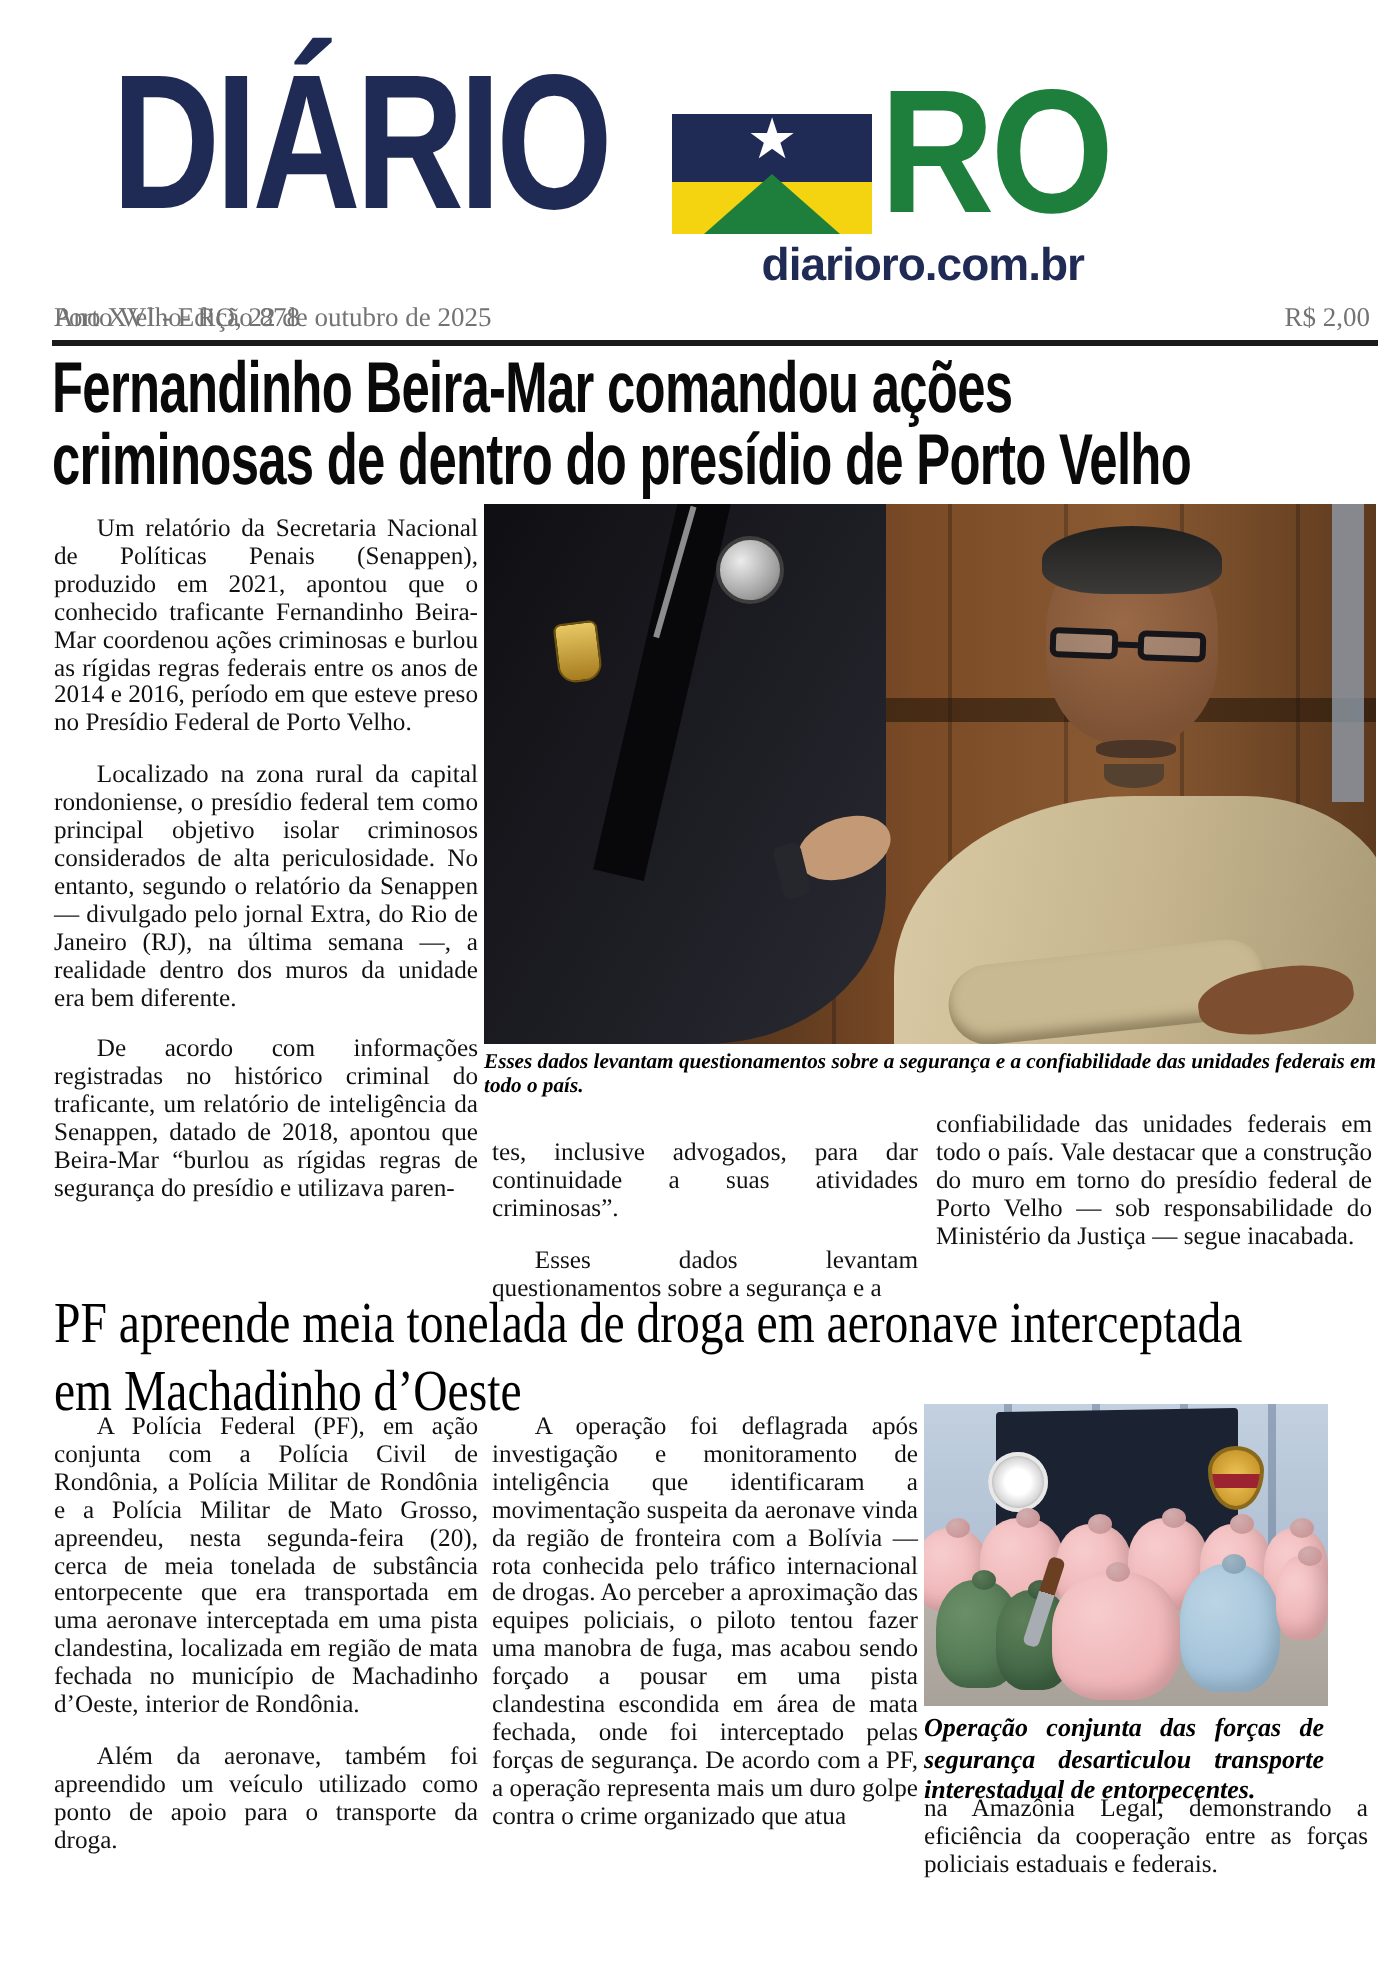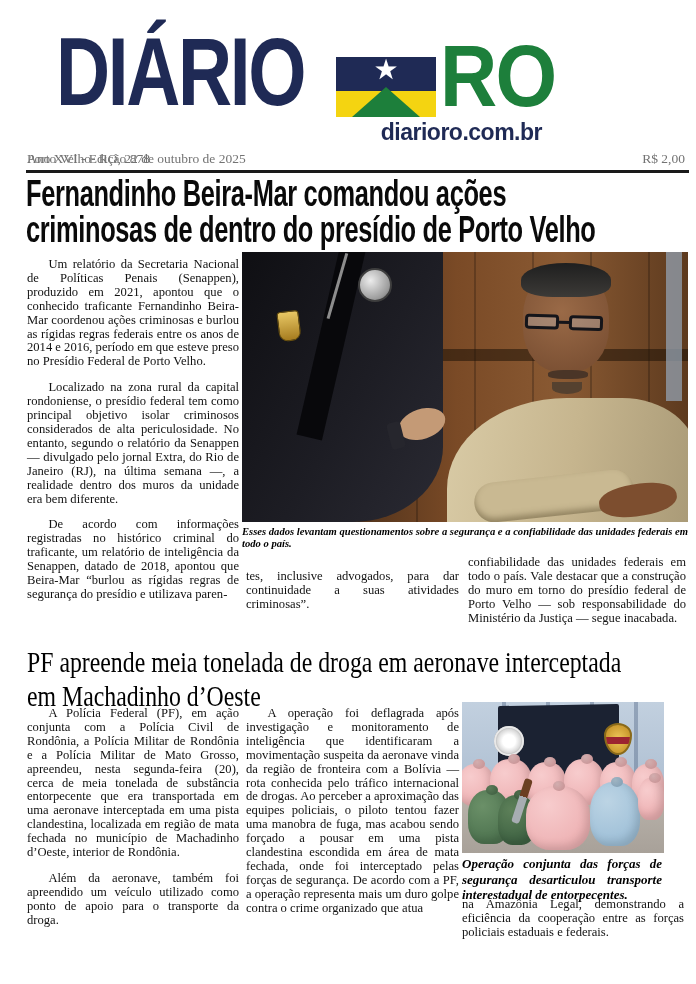--- a/index.html
+++ b/index.html
@@ -256,20 +256,21 @@
   </div>
   <div class="caption caption1">Esses dados levantam questionamentos sobre a segurança e a confiabilidade das unidades federais em todo o país.</div>
 
   <div class="col a1c1">
       <p class="body-p">Um relatório da Secretaria Nacional de Políticas Penais (Senappen), produzido em 2021, apontou que o conhecido traficante Fernandinho Beira-Mar coordenou ações criminosas e burlou as rígidas regras federais entre os anos de 2014 e 2016, período em que esteve preso no Presídio Federal de Porto Velho.</p>
       <p class="body-p">Localizado na zona rural da capital rondoniense, o presídio federal tem como principal objetivo isolar criminosos considerados de alta periculosidade. No entanto, segundo o relatório da Senappen — divulgado pelo jornal Extra, do Rio de Janeiro (RJ), na última semana —, a realidade dentro dos muros da unidade era bem diferente.</p>
       <p class="body-p">De acordo com informações registradas no histórico criminal do traficante, um relatório de inteligência da Senappen, datado de 2018, apontou que Beira-Mar “burlou as rígidas regras de segurança do presídio e utilizava paren-</p>
     </div>
   <div class="col a1c2">
       <p class="body-p flush">tes, inclusive advogados, para dar continuidade a suas atividades criminosas”.</p>
+      <p class="body-p">Esses dados levantam questionamentos sobre a segurança e a</p>
     </div>
   <div class="col a1c3">
       <p class="body-p flush">confiabilidade das unidades federais em todo o país. Vale destacar que a construção do muro em torno do presídio federal de Porto Velho — sob responsabilidade do Ministério da Justiça — segue inacabada.</p>
     </div>
 
   <div class="headline2">
     <div>PF apreende meia tonelada de droga em aeronave interceptada</div>
     <div>em Machadinho d’Oeste</div>
   </div>
 

